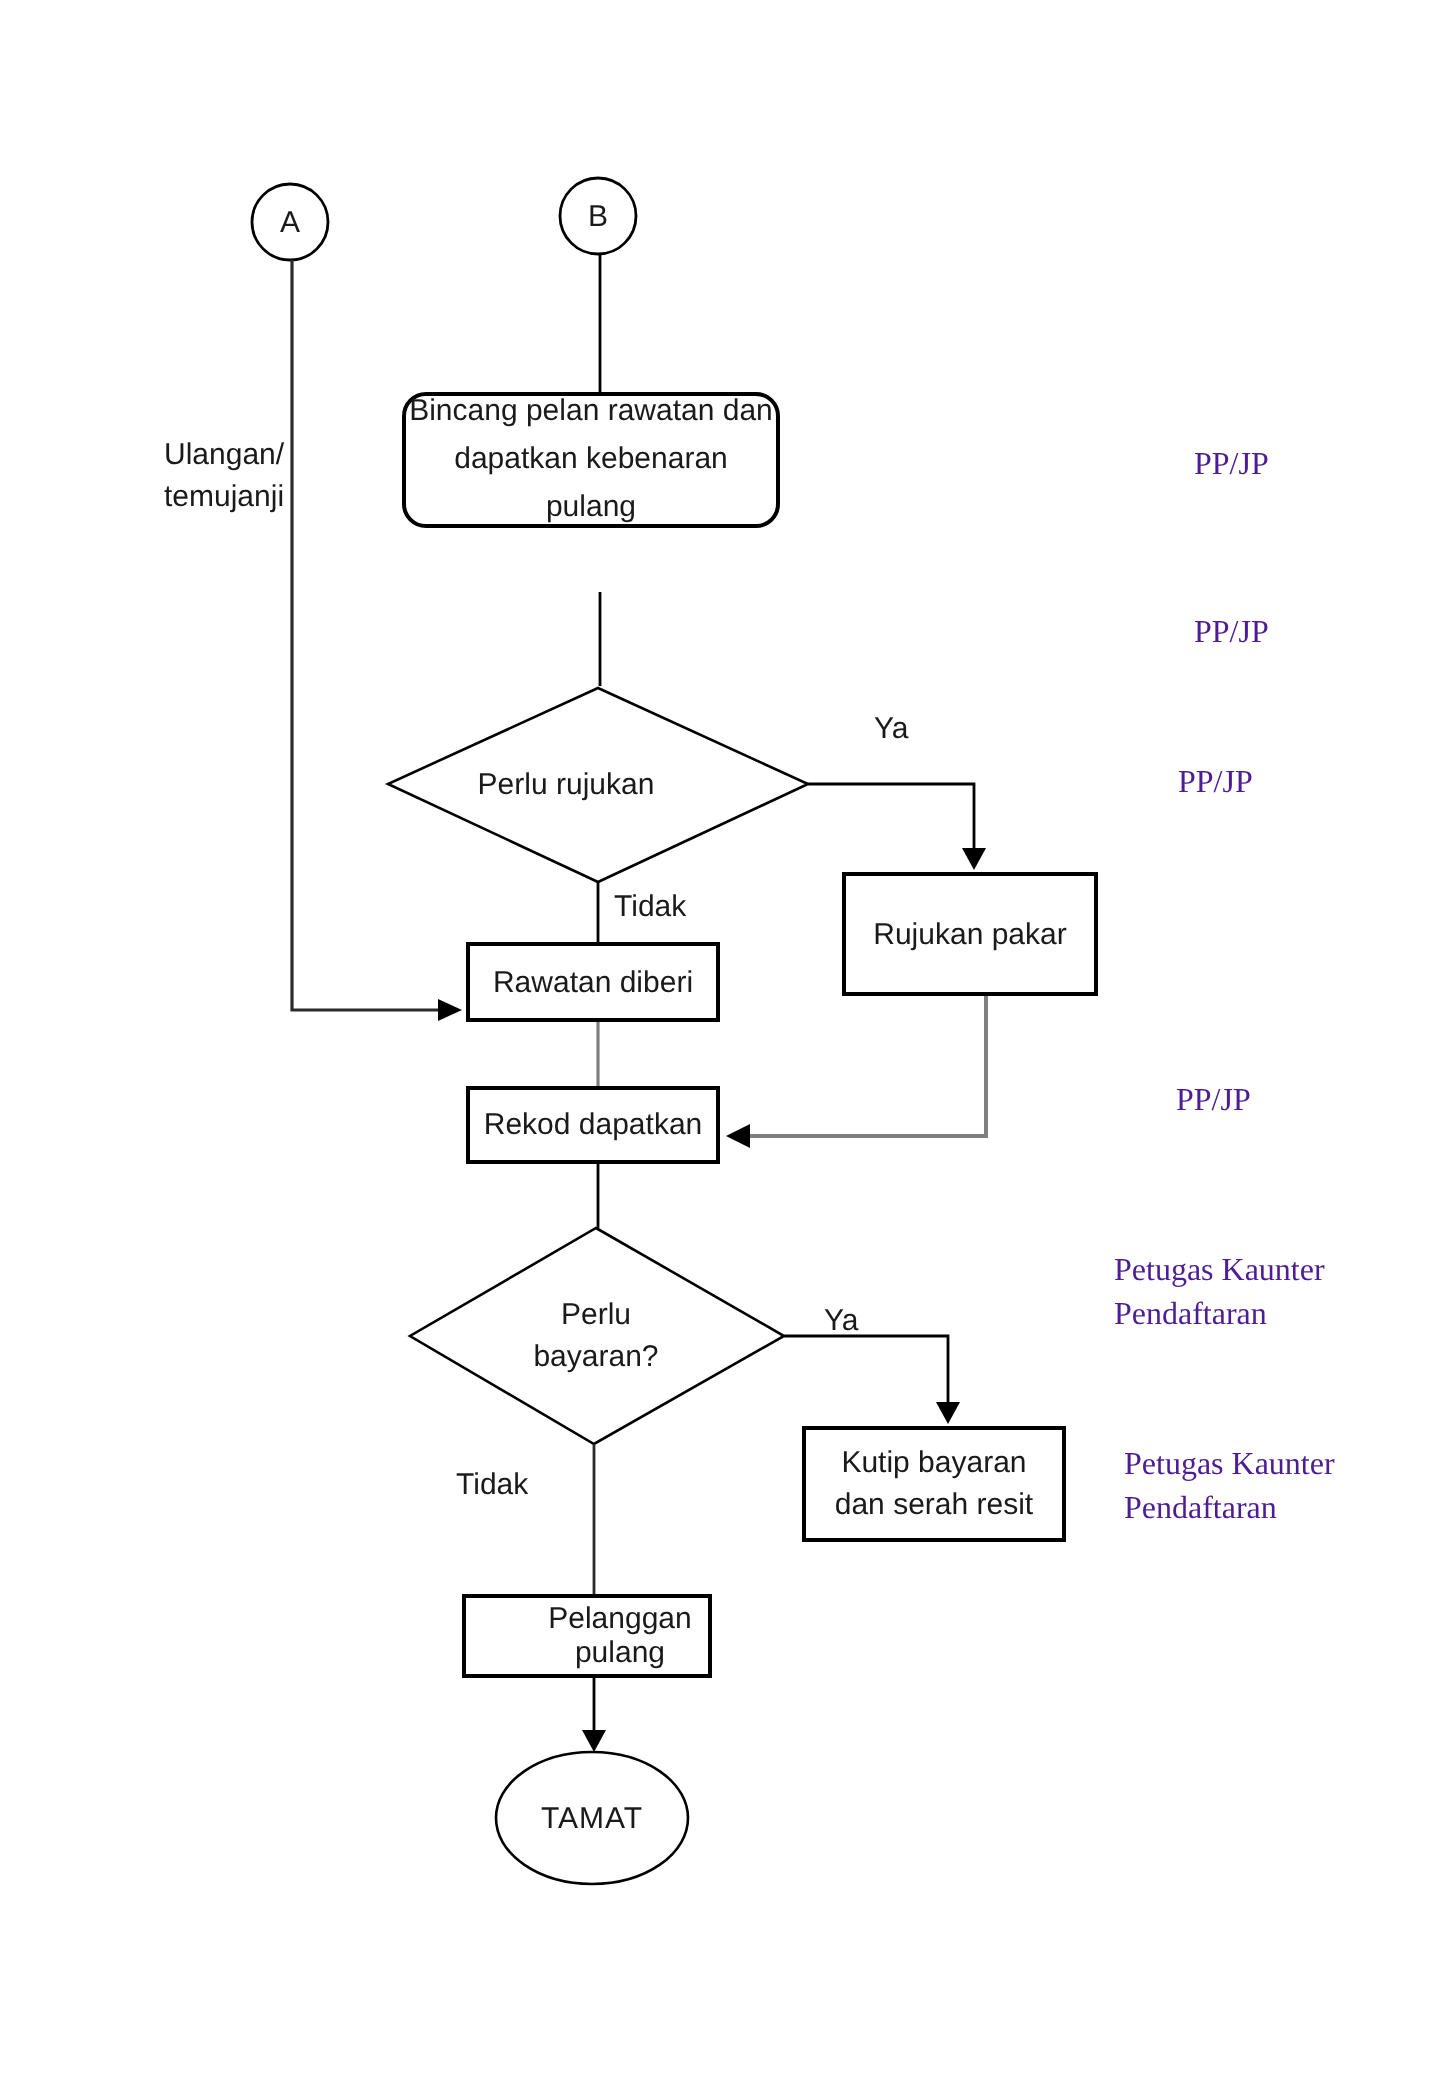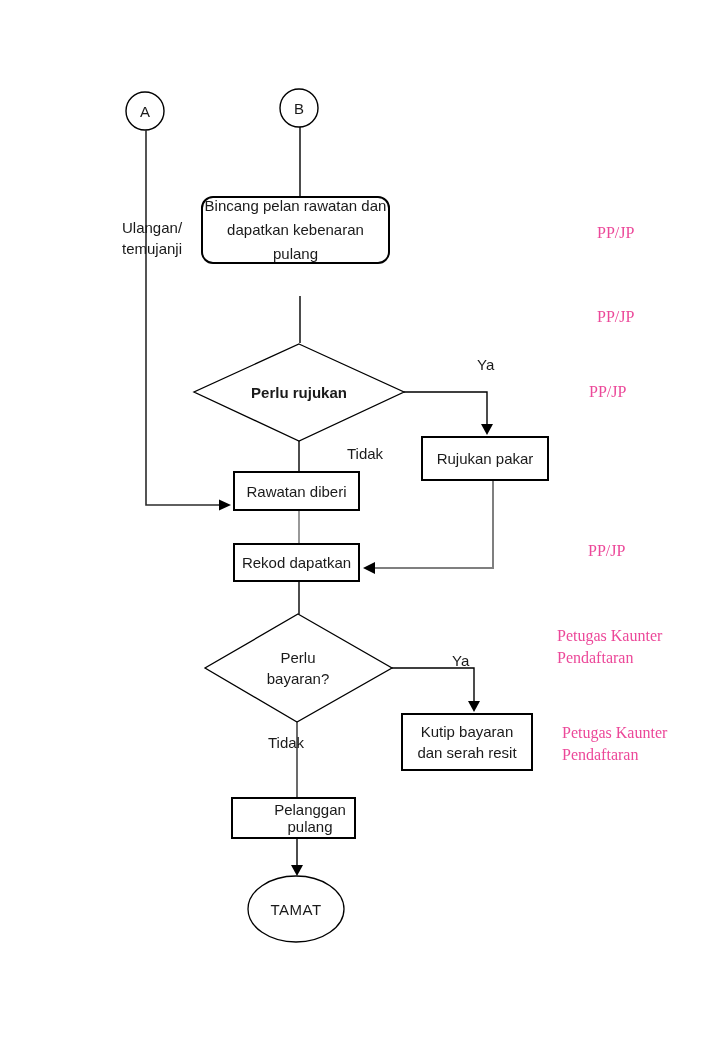--- a/index.html
+++ b/index.html
@@ -33,27 +33,26 @@
     justify-content:center;
     text-align:center;
     font-size:15px;
     color:#1a1a1a;
   }
   .edge-label{
     position:absolute;
     font-size:15px;
     color:#1a1a1a;
     white-space:nowrap;
-    margin-left:40px;
   }
   .serif-label{
     position:absolute;
     font-family:"Liberation Serif", serif;
     font-size:16px;
-    color:#ec4899;
+    color:#4c1d95;
     white-space:nowrap;
     line-height:22px;
   }
   .lh21{line-height:21px;}
   .lh24{line-height:24px;}
 </style>
 </head>
 <body>
 
 <div id="stage">
@@ -99,42 +98,42 @@
 
   <div class="node-text" style="left:126px;top:92px;width:38px;height:38px;">A</div>
   <div class="node-text" style="left:280px;top:89px;width:38px;height:38px;">B</div>
 
   <div class="box lh24" style="left:201px;top:196px;width:189px;height:68px;border-radius:12px;">
     <div>Bincang pelan rawatan dan</div>
     <div>dapatkan kebenaran</div>
     <div>pulang</div>
   </div>
 
-  <div class="box" style="left:421px;top:436px;width:128px;height:45px;">
+  <div class="box" style="left:421px;top:436px;width:128px;height:62px;">
     <div>Rujukan pakar</div>
   </div>
 
   <div class="box" style="left:233px;top:471px;width:127px;height:40px;">
     <div>Rawatan diberi</div>
   </div>
 
   <div class="box" style="left:233px;top:543px;width:127px;height:39px;">
     <div>Rekod dapatkan</div>
   </div>
 
   <div class="box lh21" style="left:401px;top:713px;width:132px;height:58px;">
     <div>Kutip bayaran</div>
     <div>dan serah resit</div>
   </div>
 
   <div class="box" style="left:231px;top:797px;width:125px;height:42px;padding-left:33px;">
     <div>Pelanggan pulang</div>
   </div>
 
-  <div class="node-text" style="left:229px;top:372px;width:140px;height:40px;font-weight:bold;">Perlu rujukan</div>
+  <div class="node-text" style="left:213px;top:372px;width:140px;height:40px;">Perlu rujukan</div>
 
   <div class="node-text lh21" style="left:228px;top:646px;width:140px;height:44px;">
     <div>Perlu</div>
     <div>bayaran?</div>
   </div>
 
   <div class="node-text" style="left:248px;top:889px;width:96px;height:40px;letter-spacing:0.5px;">TAMAT</div>
 
   <div class="edge-label" style="left:437px;top:356px;">Ya</div>
   <div class="edge-label" style="left:307px;top:445px;">Tidak</div>

